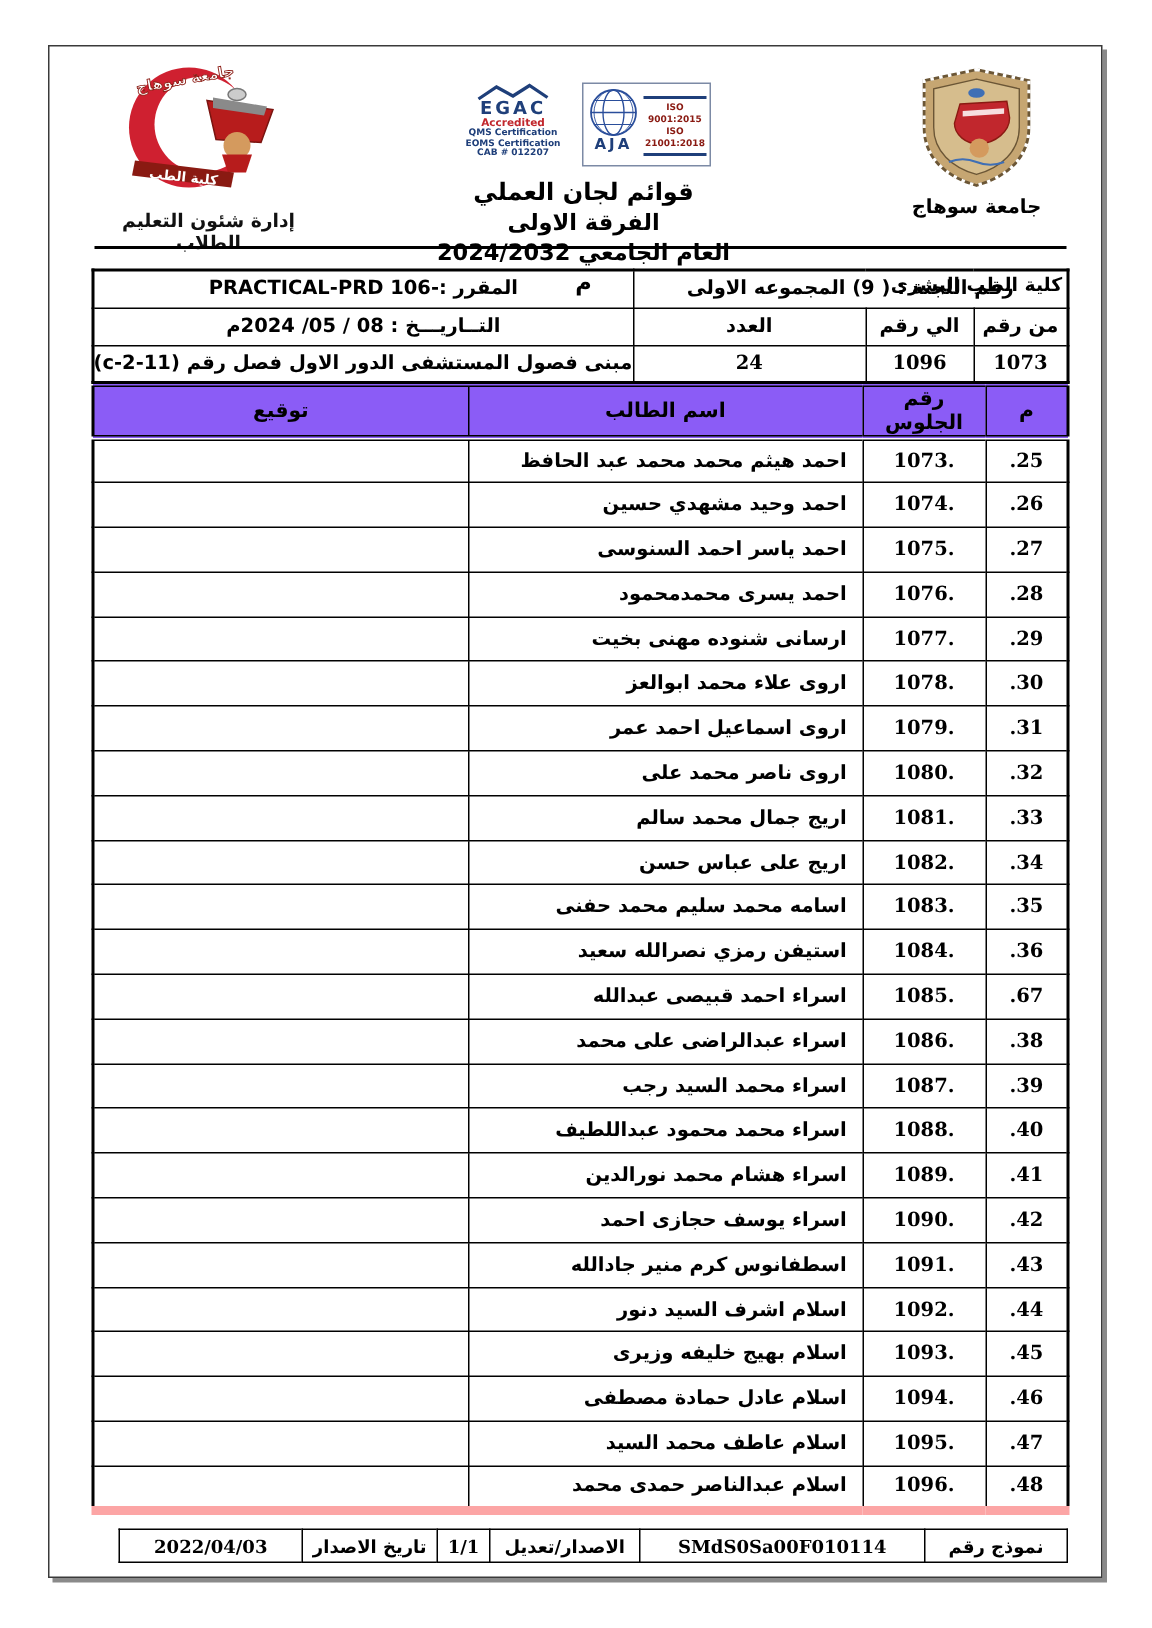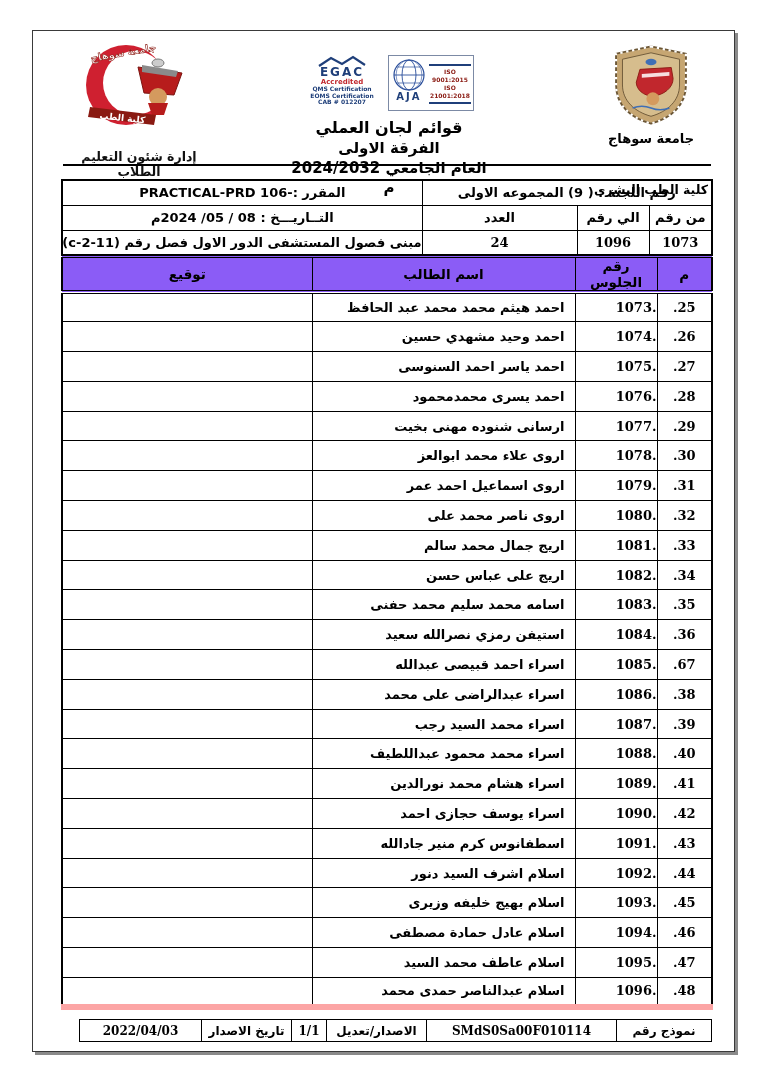--- a/index.html
+++ b/index.html
@@ -7,21 +7,21 @@
   .page {
     position:absolute; left:32px; top:30px; width:703px; height:1022px;
     background:#fff; border:1px solid #3a3a3a; box-shadow:3px 3px 0 #8a8a8a;
   }
   .latin { font-family:"DejaVu Serif", serif; }
 
   
   .hdr-left  { position:absolute; left:26px;  top:10px; width:160px; text-align:center; }
   .hdr-right { position:absolute; left:548px; top:12px; width:140px; text-align:center; }
   .hdr-center{ position:absolute; left:258px; top:24px; width:196px; text-align:center; }
-  .hdr-caption { font-weight:bold; font-size:12.5px; color:#111; margin-top:18px; line-height:15px; }
+  .hdr-caption { font-weight:bold; font-size:12.5px; color:#111; margin-top:8px; line-height:15px; }
   .uni-line1 { font-weight:bold; font-size:13px; }
   .uni-line2 { font-weight:bold; font-size:12.5px;margin-top:36px; }
   .cert-row { display:flex; justify-content:center; gap:8px; height:58px; }
   .egac-box { width:76px; height:56px; display:flex; flex-direction:column; align-items:center; }
   .egac-txt1 { color:#1f3f7a; font-weight:bold; font-size:12px; letter-spacing:2px; line-height:11px;}
   .egac-txt2 { color:#c1272d; font-weight:bold; font-size:7px; line-height:8px;}
   .egac-small { color:#1f3f7a; font-size:6px; line-height:6.5px; font-weight:bold;}
   .aja-box { width:86px; height:56px; border:1px solid #7c8aa5; display:flex; padding:2px; gap:2px; background:#fff;}
   .aja-left { width:46%; display:flex; flex-direction:column; align-items:center;}
   .aja-name { color:#1f3f7a; font-weight:bold; font-size:10px; letter-spacing:2px; line-height:10px;}
@@ -39,21 +39,21 @@
   .info-table td { border:1px solid #000; height:25px; text-align:center; vertical-align:middle;
                    font-weight:bold; font-size:13px; white-space:nowrap; overflow:hidden; }
   .main-table { position:absolute; left:28px; top:223px; width:650px; direction:rtl; border:2px solid #000; }
   .main-table thead td { background:#8b5cf6; height:35px; border:1px solid #000;
                          border-top:4px double #000; border-bottom:4px double #000;
                          text-align:center; vertical-align:middle; font-weight:bold; font-size:13.5px; }
   .main-table tbody td { border:1px solid #000; height:29.8px; vertical-align:middle;
                          font-weight:bold; font-size:13px; white-space:nowrap; overflow:hidden; }
   .main-table tbody tr:last-child td { border-bottom:6px solid #fca5a5; }
   td.cell-m    { text-align:center; font-family:"DejaVu Serif", serif; font-size:14px; }
-  td.cell-seat { text-align:right; direction:ltr; font-family:"DejaVu Serif", serif; font-size:13.5px; }
+  td.cell-seat { text-align:center; direction:ltr; font-family:"DejaVu Serif", serif; font-size:13.5px; }
   td.cell-name { text-align:right; padding-right:10px; }
   td.cell-sign { }
   .footer-table { position:absolute; left:46px; top:988px; width:632px; direction:rtl; border:1px solid #000; }
   .footer-table td { border:1px solid #000; height:22px; text-align:center; vertical-align:middle;
                      font-weight:bold; font-size:12px; white-space:nowrap; overflow:hidden; }
   td.ltr { direction:ltr; }
 </style>
 </head>
 <body>
 

